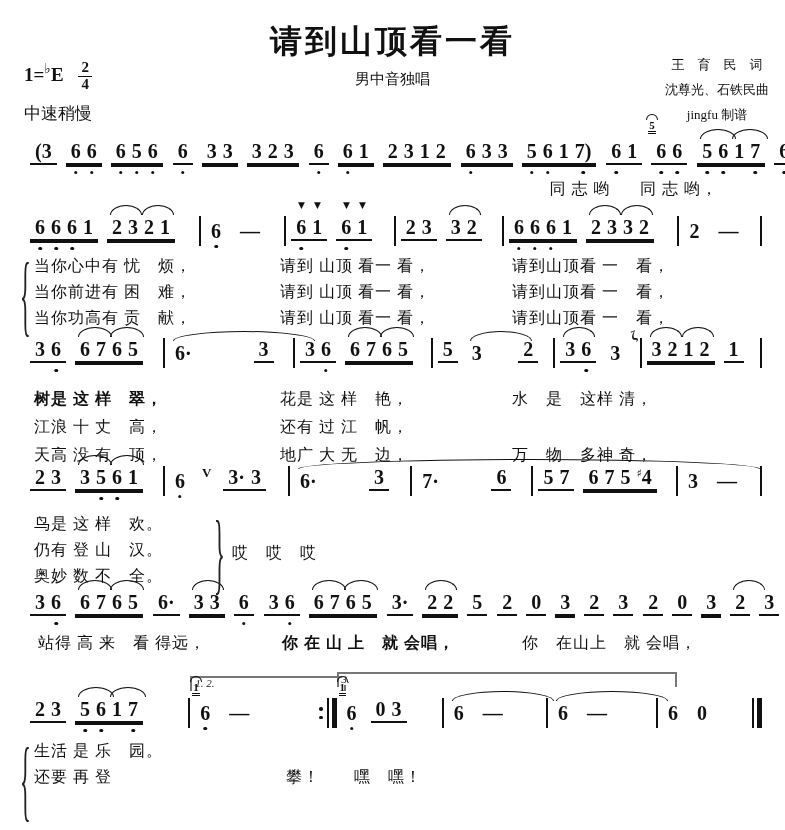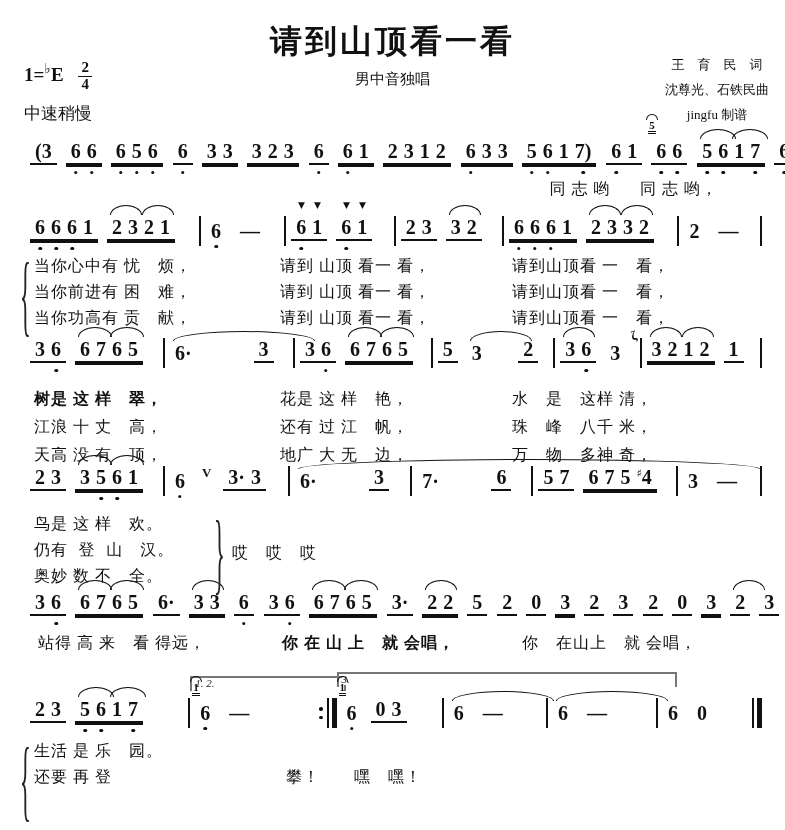--- a/index.html
+++ b/index.html
@@ -572,33 +572,32 @@
       </div>
       <div class="lyrics" style="left: 34px; top: 389px;">
         <div class="lyr-row" style="height: 28px;">
           <span class="lyr-cell" style="width: 246px; font-weight: bold;">树是 这 样　翠，</span>
           <span class="lyr-cell" style="width: 232px;">花是 这 样　艳，</span>
           <span class="lyr-cell">水　是　这样 清，</span>
         </div>
         <div class="lyr-row" style="height: 28px;">
           <span class="lyr-cell" style="width: 246px;">江浪 十 丈　高，</span>
           <span class="lyr-cell" style="width: 232px;">还有 过 江　帆，</span>
-          <span class="lyr-cell">珠　峰　八千 米，</span>
         </div>
         <div class="lyr-row" style="height: 28px;">
           <span class="lyr-cell" style="width: 246px;">天高 没 有　顶，</span>
           <span class="lyr-cell" style="width: 232px;">地广 大 无　边，</span>
           <span class="lyr-cell">万　物　多神 奇，</span>
         </div>
       </div>
       <div class="lyrics" style="left: 34px; top: 514px;">
         <div class="lyr-row" style="height: 26px;">
           <span class="lyr-cell" style="width: 172px;">鸟是 这 样　欢。</span>
         </div>
-        <div class="lyr-row" style="height: 26px; font-family: Liberation Mono, monospace;">
+        <div class="lyr-row" style="height: 26px;">
           <span class="lyr-cell" style="width: 172px;">仍有 登 山　汉。</span>
         </div>
         <div class="lyr-row" style="height: 26px;">
           <span class="lyr-cell" style="width: 172px;">奥妙 数 不　全。</span>
         </div>
         <span class="vbrace" style="top: 24px; transform: scale(0.75, 3); left: 178px;">}</span>
         <span class="sidetext" style="left: 198px; top: 29px;">哎　哎　哎</span>
       </div>
       <div class="lyrics" style="left: 38px; top: 633px;">
         <div class="lyr-row" style="height: 26px;">

